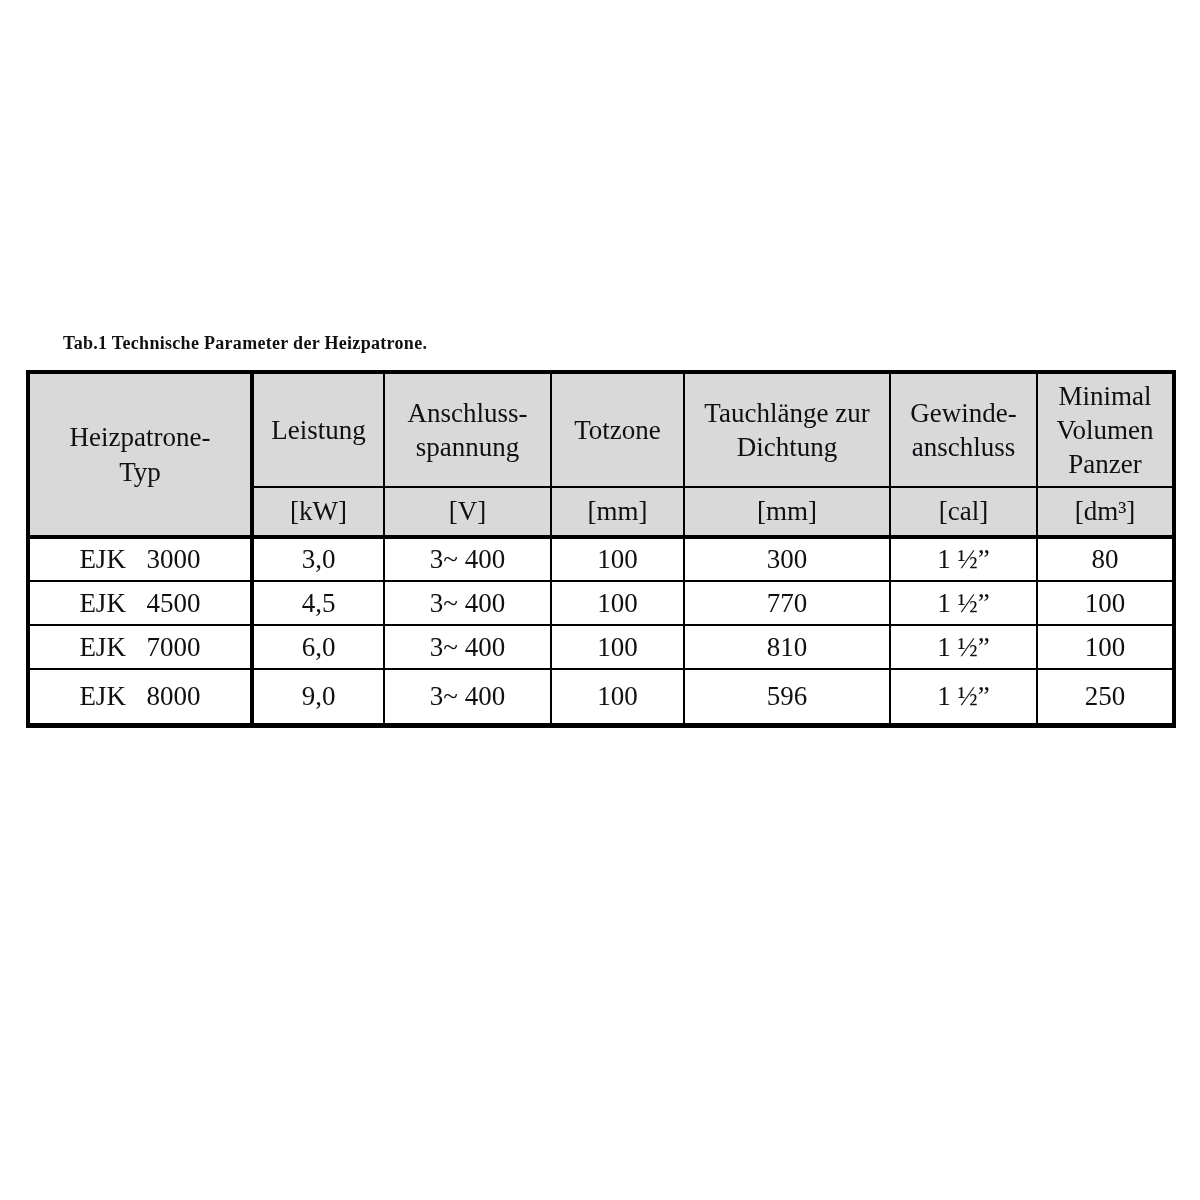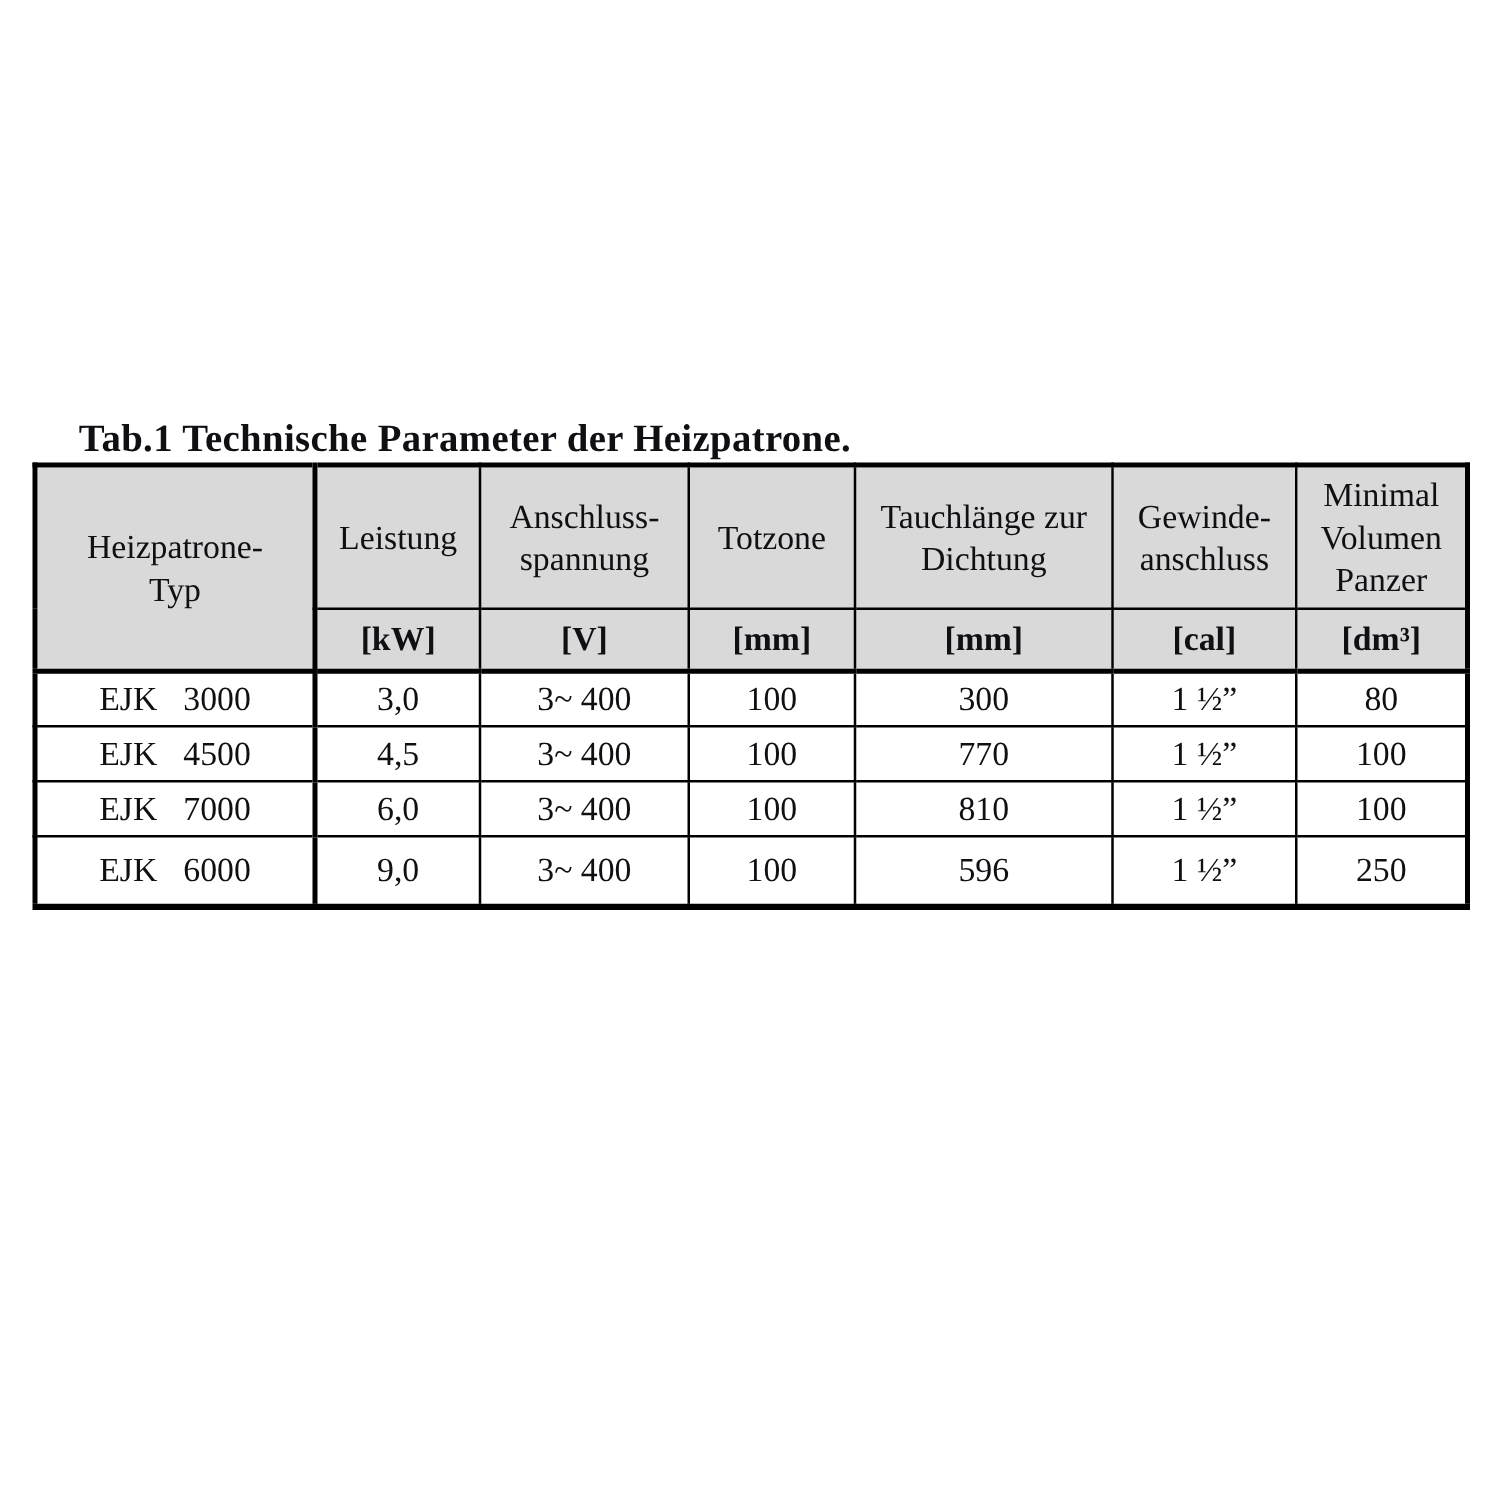--- a/index.html
+++ b/index.html
@@ -17,21 +17,21 @@
   }
   .canvas {
     position: relative;
     width: 1200px; height: 1200px;
     background: var(--page-bg);
     overflow: hidden;
   }
   .doc-title {
     position: absolute;
     left: 63px; top: 333px;
-    font-size: 31px;
+    font-size: 18px;
     font-weight: bold;
     color: var(--text-c);
     letter-spacing: 0.3px;
     white-space: nowrap;
   }
   table.params {
     position: absolute;
     left: 26px; top: 370px;
     width: 1146px;
     table-layout: fixed;
@@ -45,21 +45,21 @@
   table.params td {
     border: 2px solid var(--border-c);
     padding: 0 4px;
     vertical-align: middle;
     overflow: hidden;
   }
   .hdr { background: var(--header-bg); }
   .thick-right { border-right-width: 4px !important; }
   .hdr-bottom { border-bottom-width: 4px !important; }
   tr.hr1 { height: 115px; }
-  tr.hr2 { height: 50px; font-weight: bold; }
+  tr.hr2 { height: 50px; }
   tbody tr { height: 44px; }
   tbody tr.tall { height: 56px; }
   .multiline { white-space: pre-line; line-height: 1.26; }
   .type-cell { word-spacing: 14px; }
 </style>
 </head>
 <body>
 
 <div class="canvas">
 
@@ -122,21 +122,21 @@
         <tr>
           <td class="thick-right type-cell">EJK 7000</td>
           <td>6,0</td>
           <td>3~ 400</td>
           <td>100</td>
           <td>810</td>
           <td>1 ½”</td>
           <td>100</td>
         </tr>
         <tr class="tall">
-          <td class="thick-right type-cell">EJK 6000</td>
+          <td class="thick-right type-cell">EJK 8000</td>
           <td>9,0</td>
           <td>3~ 400</td>
           <td>100</td>
           <td>596</td>
           <td>1 ½”</td>
           <td>250</td>
         </tr>
       </tbody>
   </table>
 

